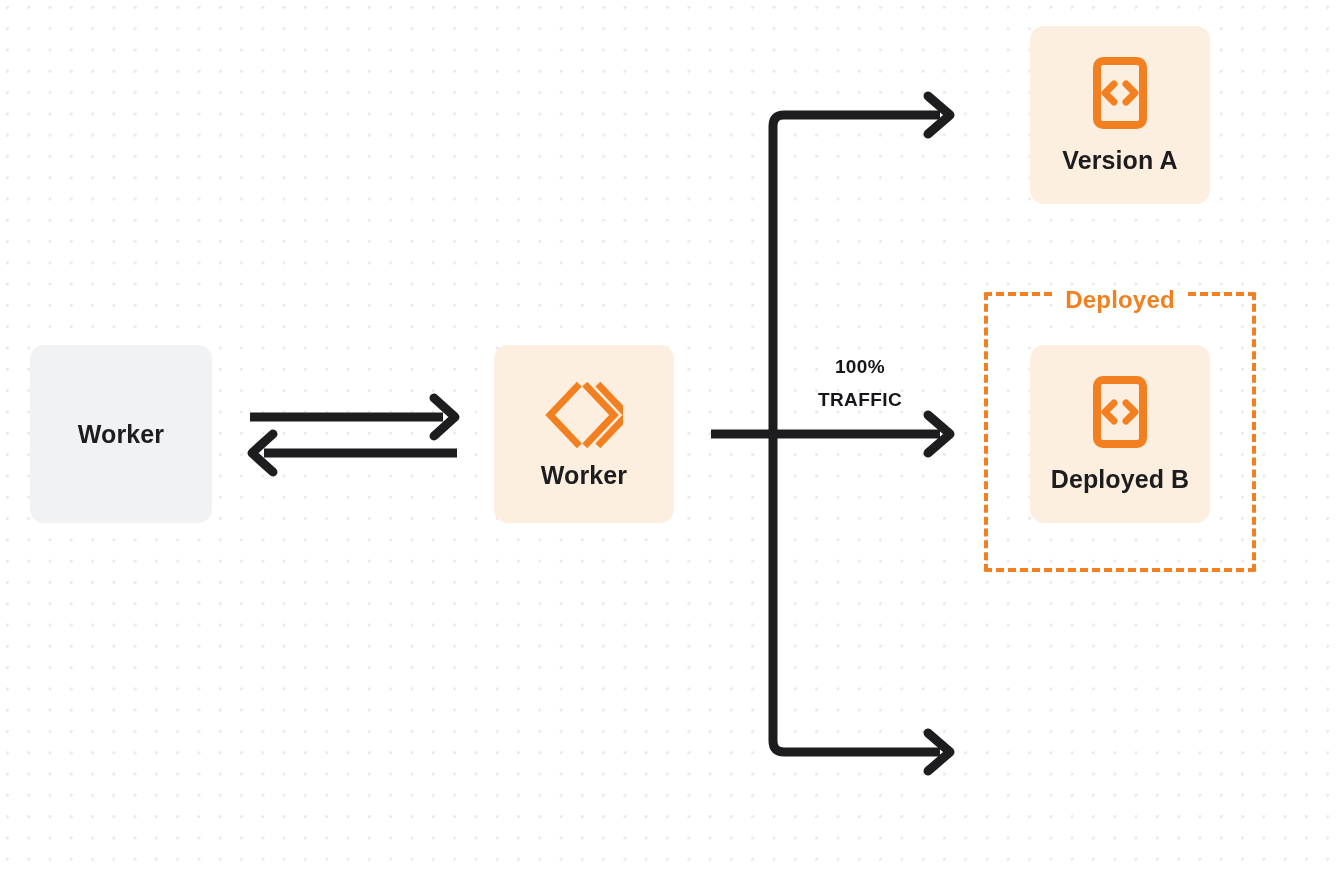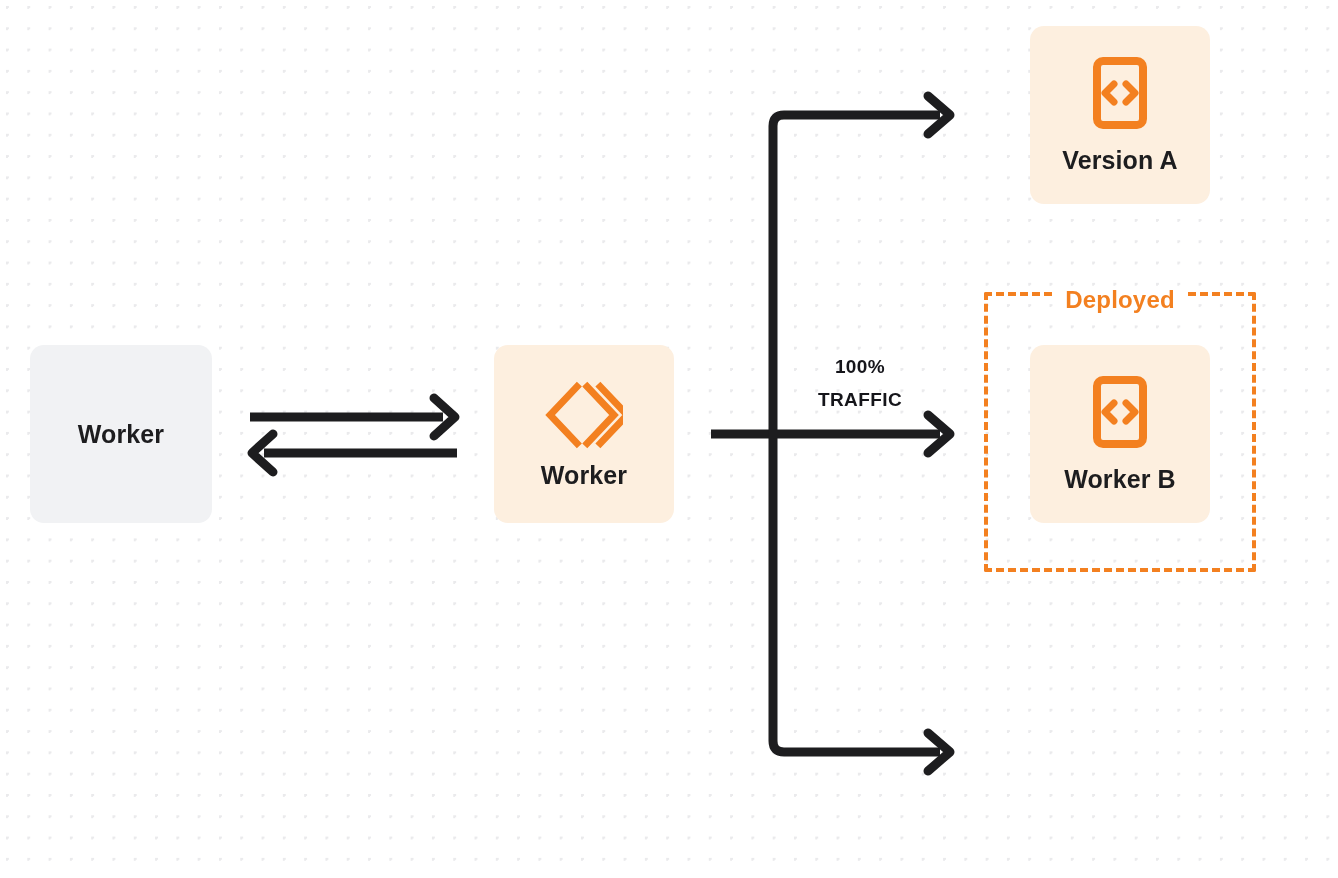--- a/index.html
+++ b/index.html
@@ -205,21 +205,21 @@
   </div>
 
   <div class="node version-card" id="version-b-node">
     <span>
       <svg class="code-doc-icon" viewBox="0 0 56 74" aria-hidden="true">
         <rect x="5" y="5" width="46" height="64" rx="6" ry="6" fill="none" stroke="#f38020" stroke-width="8"></rect>
         <polyline points="22,28 13,37 22,46" fill="none" stroke="#f38020" stroke-width="7" stroke-linecap="round" stroke-linejoin="round"></polyline>
         <polyline points="34,28 43,37 34,46" fill="none" stroke="#f38020" stroke-width="7" stroke-linecap="round" stroke-linejoin="round"></polyline>
       </svg>
     </span>
-    <span class="node-label">Worker B</span>
+    <span class="node-label">Deployed B</span>
   </div>
 
 
   <div id="deployed-group">
     <span id="deployed-label">Deployed</span>
   </div>
 
 </div>
 
 </body></html>

